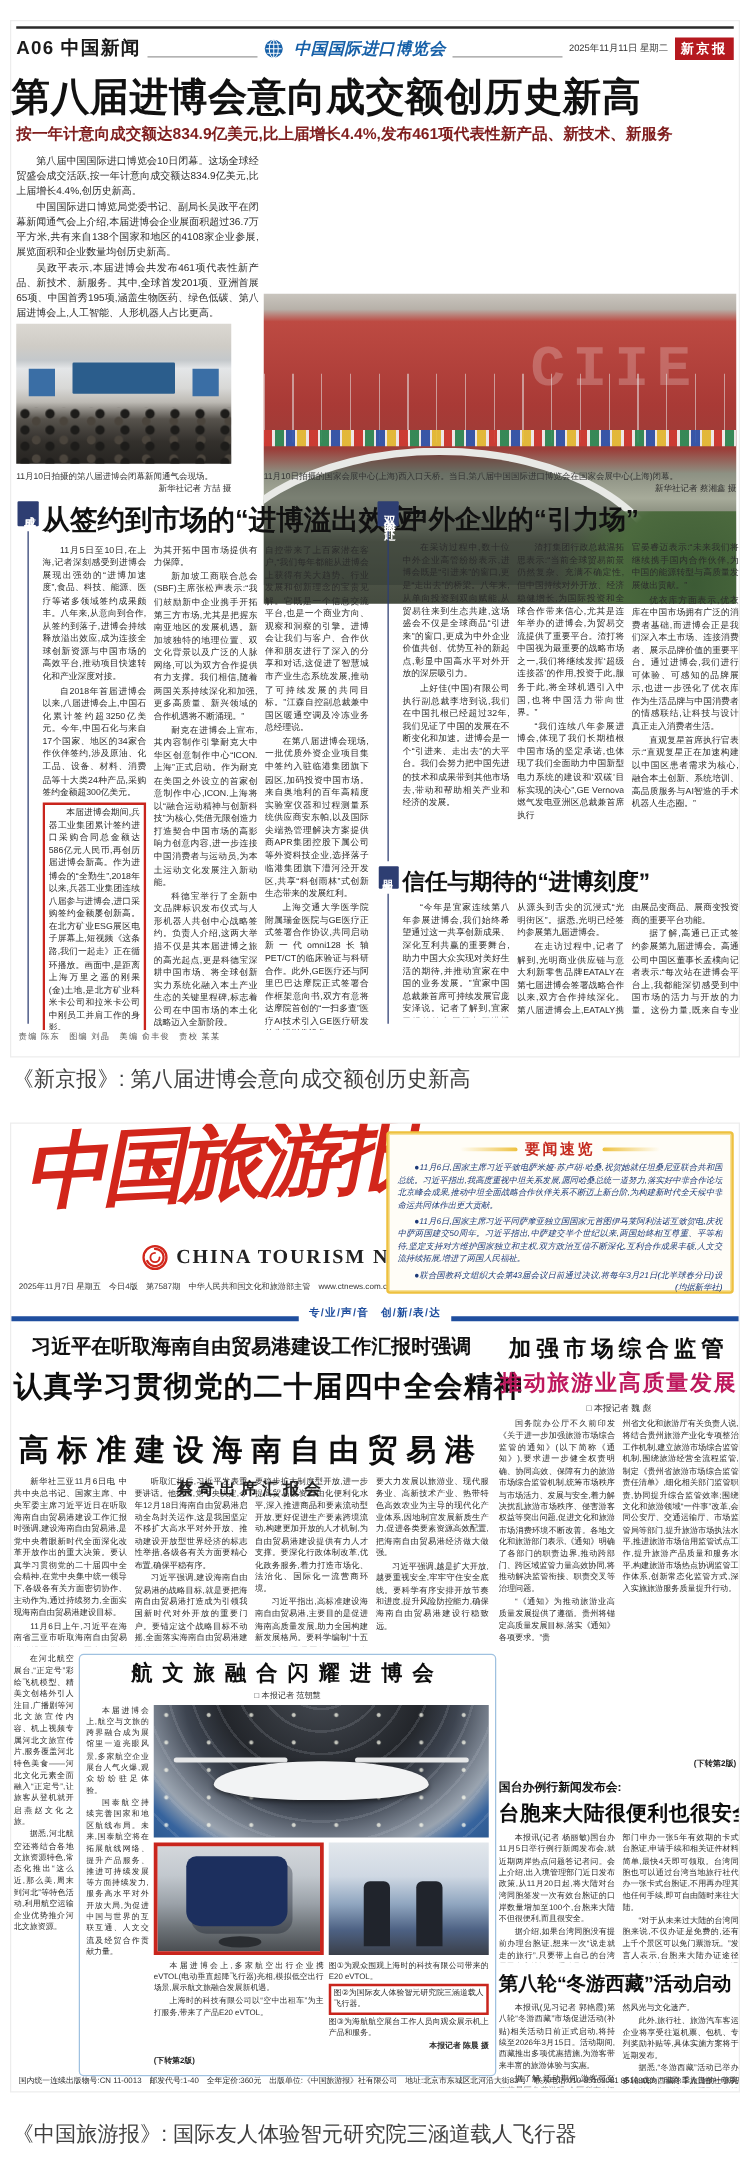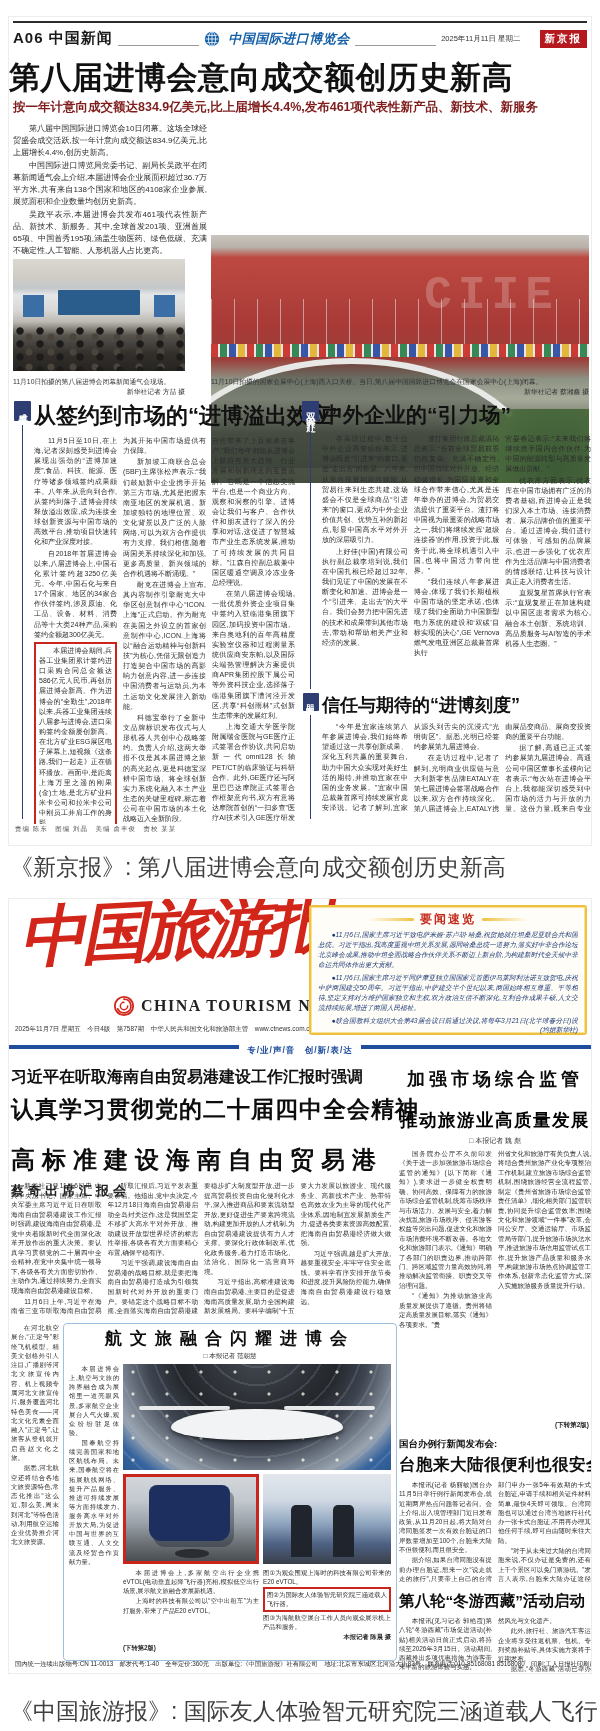--- a/index.html
+++ b/index.html
@@ -9,21 +9,21 @@
   #paper1{left:8px;top:16px;width:584px;height:830px}
   #paper2{left:8px;top:898px;width:584px;height:776px}
   .abs{position:absolute;box-sizing:border-box}
 
   
   .hdr{left:4px;top:4px;right:4px;height:30px;display:flex;align-items:center;border-top:2px solid #2b2b2b;padding-top:3px}
   .pglabel{font-size:15px;font-weight:900;color:#1a1a1a;letter-spacing:1px;white-space:nowrap}
   .hline{flex:1;height:55%;border-bottom:1px solid #9a9a9a;margin:0 5px}
   .badge{display:flex;align-items:center;gap:8px;white-space:nowrap}
   .badge .bt{font-size:13px;font-weight:900;font-style:italic;color:#1660a8;letter-spacing:.5px}
-  .hdate{font-size:7.5px;color:#333;margin-right:19px;white-space:nowrap}
+  .hdate{font-size:7.5px;color:#333;margin-right:5px;white-space:nowrap}
   .brandbox{background:#b5191f;color:#fff;font-size:10.5px;font-weight:900;padding:2px 5px;letter-spacing:2px;white-space:nowrap}
 
   .bigh{left:0;top:40px;width:100%;text-align:left;font-size:31px;font-weight:900;color:#111;letter-spacing:.5px;white-space:nowrap}
   .subh{left:4px;top:82px;right:4px;font-size:12.5px;font-weight:600;color:#7f1d1d;white-space:nowrap}
 
   .tcol{font-size:7px;line-height:1.45;text-align:justify;color:#2c2c2c;overflow:hidden}
   .tcol p{margin:0 0 1px 0;text-indent:2em}
   .tcol p.noind{text-indent:0}
   .intro{left:4px;top:106px;width:194px;height:132px;font-size:8px;line-height:1.5}
 
@@ -53,52 +53,52 @@
   .tagbox{writing-mode:vertical-rl;background:#2e3e72;color:#fff;font-size:9.5px;font-weight:700;letter-spacing:3px;padding:4px 2px;border-radius:1px}
   .tagline{flex:1;width:1px;background:#2e3e72;margin-top:4px}
   .sbody{flex:1;min-width:0}
   .sh1{font-size:19px;font-weight:900;color:#111;margin:0 0 5px 0;white-space:nowrap}
   .cols{display:flex;gap:6px}
   .cols .tcol{flex:1}
   .redbox{border:2.5px solid #c9251d;padding:2px 3px;margin:2px 0}
   .redbox p{text-indent:2em;margin:0}
   .credits{font-size:6.5px;color:#555;letter-spacing:1px}
 
-  .clipcap{position:absolute;left:10px;font-size:23px;color:#3f3f3f;font-weight:500}
+  .clipcap{position:absolute;left:10px;font-size:17px;color:#3f3f3f;font-weight:500}
 
   
   .brandcn{position:absolute;left:10px;top:-14px;width:330px;font-family:"DejaVu Serif","Liberation Serif",serif;font-style:italic;font-weight:bold;font-size:66px;color:#d2261b;letter-spacing:-4px;transform:rotate(-3deg);white-space:nowrap}
   .brandrow{position:absolute;left:104px;top:96px;display:flex;align-items:center;gap:6px}
   .branden{font-family:"Liberation Serif","DejaVu Serif",serif;font-weight:bold;font-size:16px;color:#222;letter-spacing:1.5px;white-space:nowrap}
   .dateline2{position:absolute;left:6px;top:126px;font-size:6.5px;color:#333;white-space:nowrap}
 
   .briefbox{position:absolute;left:300px;top:6px;width:278px;height:130px;border:2px solid #eec13f;border-radius:3px;box-shadow:inset 0 0 0 1px #f7e29b;padding:4px 7px;box-sizing:border-box;background:#fffdf7}
   .brieft{display:flex;align-items:center;gap:6px;justify-content:center;margin-bottom:2px}
   .brieft .wing{flex:0 0 46px;height:3px;background:linear-gradient(90deg,transparent,#eec13f);border-radius:2px}
   .brieft .wing.r{background:linear-gradient(90deg,#eec13f,transparent)}
   .brieft .bt2{font-size:12px;font-weight:900;color:#c52b1f;letter-spacing:2px;font-family:"Liberation Serif","DejaVu Serif",serif}
   .briefitems{font-size:6.7px;line-height:1.5;color:#1d3a78;text-align:justify;font-style:italic;overflow:hidden;height:96px}
   .briefitems p{margin:0 0 3px 0;text-indent:2em}
   .briefsrc{text-align:right;font-size:6.7px;color:#1d3a78;font-style:italic}
 
-  .slogan{position:absolute;left:0;top:146px;width:100%;display:flex;align-items:flex-start}
+  .slogan{position:absolute;left:0;top:146px;width:100%;display:flex;align-items:flex-end}
   .slogan .bl{flex:1;height:4px;background:#1f4e9e}
   .slogan .st{font-size:8.5px;color:#1f4e9e;font-weight:700;margin:0 8px;letter-spacing:1px;white-space:nowrap}
 
-  .hzone-l{position:absolute;left:2px;top:168px;width:380px;text-align:left}
+  .hzone-l{position:absolute;left:2px;top:168px;width:380px;text-align:center}
   .kicker{font-size:16px;font-weight:800;color:#111;white-space:nowrap}
   .hn1{font-size:23px;font-weight:900;color:#0d0d0d;margin-top:6px;letter-spacing:1px;white-space:nowrap}
   .hn2{font-size:24px;font-weight:900;color:#0d0d0d;margin-top:19px;letter-spacing:7px;white-space:nowrap}
   .hnsub{font-size:13px;font-weight:800;color:#222;margin-top:6px;letter-spacing:4px}
   .haincols{position:absolute;left:2px;top:282px;width:380px;height:136px;display:flex;gap:6px}
   .haincols .tcol{flex:1;font-size:6.6px}
 
   .rcolumn{position:absolute;left:390px;top:168px;width:192px}
   .mh{font-size:18px;font-weight:700;color:#0d0d0d;text-align:center;letter-spacing:4px;white-space:nowrap}
-  .mh2{font-size:17.5px;font-weight:900;color:#000000;text-align:center;letter-spacing:1.5px;margin-top:17px;white-space:nowrap}
+  .mh2{font-size:17.5px;font-weight:900;color:#be185d;text-align:center;letter-spacing:1.5px;margin-top:3px;white-space:nowrap}
   .mby{font-size:7px;color:#333;text-align:center;margin:4px 0 3px 0}
   .mcols{display:flex;gap:6px;height:270px}
   .mcols .tcol{flex:1;font-size:6.5px}
   .jump{font-size:6.5px;font-weight:700;color:#222;text-align:right;margin:2px 2px 0 0}
   .kick2{font-size:9.5px;font-weight:800;color:#111;margin-top:8px}
   .twh{font-size:16.5px;font-weight:900;color:#0d0d0d;margin-top:3px;letter-spacing:.5px;white-space:nowrap}
   .twcols{display:flex;gap:6px;height:104px;margin-top:4px}
   .twcols .tcol{flex:1;font-size:6.4px}
   .tbh{font-size:15.5px;font-weight:900;color:#0d0d0d;margin-top:7px;white-space:nowrap}
   .tbcols{display:flex;gap:6px;height:68px;margin-top:4px}
@@ -156,21 +156,21 @@
     <span class="hdate">2025年11月11日 星期二</span>
     <span class="brandbox">新京报</span>
   </div>
 
   <div class="abs bigh">第八届进博会意向成交额创历史新高</div>
   <div class="abs subh">按一年计意向成交额达834.9亿美元,比上届增长4.4%,发布461项代表性新产品、新技术、新服务</div>
 
   <div class="abs tcol intro">
     <p>第八届中国国际进口博览会10日闭幕。这场全球经贸盛会成交活跃,按一年计意向成交额达834.9亿美元,比上届增长4.4%,创历史新高。</p>
     <p>中国国际进口博览局党委书记、副局长吴政平在闭幕新闻通气会上介绍,本届进博会企业展面积超过36.7万平方米,共有来自138个国家和地区的4108家企业参展,展览面积和企业数量均创历史新高。</p>
-    <p>吴政平表示,本届进博会共发布461项代表性新产品、新技术、新服务。其中,全球首发201项、亚洲首展65项、中国首秀195项,涵盖生物医药、绿色低碳、充满不确定性,人工智能、人形机器人占比更高。</p>
+    <p>吴政平表示,本届进博会共发布461项代表性新产品、新技术、新服务。其中,全球首发201项、亚洲首展65项、中国首秀195项,涵盖生物医药、绿色低碳、第八届进博会上,人工智能、人形机器人占比更高。</p>
 
   </div>
 
   <div class="abs photo ph-press" style="left:4px;top:242px;width:172px;height:112px">
     <div class="backdrop"></div>
     <div class="sideboard" style="left:6%"></div>
     <div class="sideboard" style="right:6%"></div>
     <div class="crowd"></div>
   </div>
 

